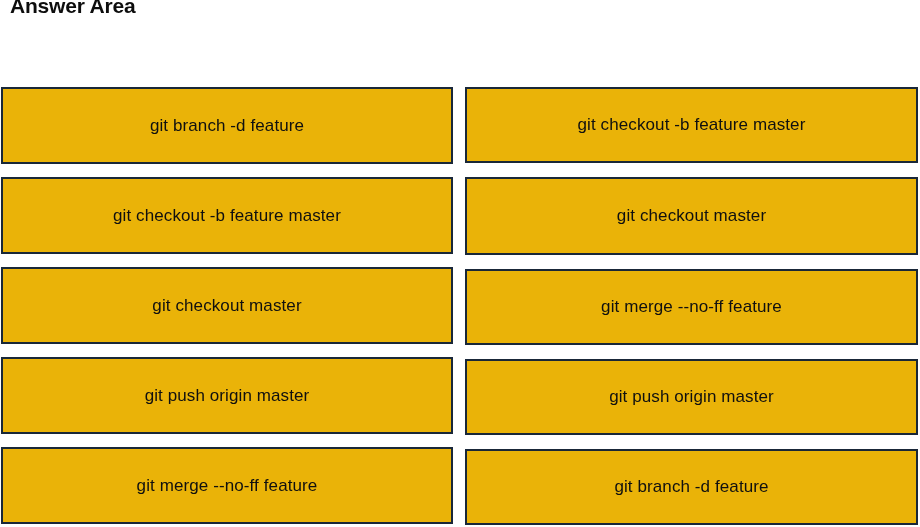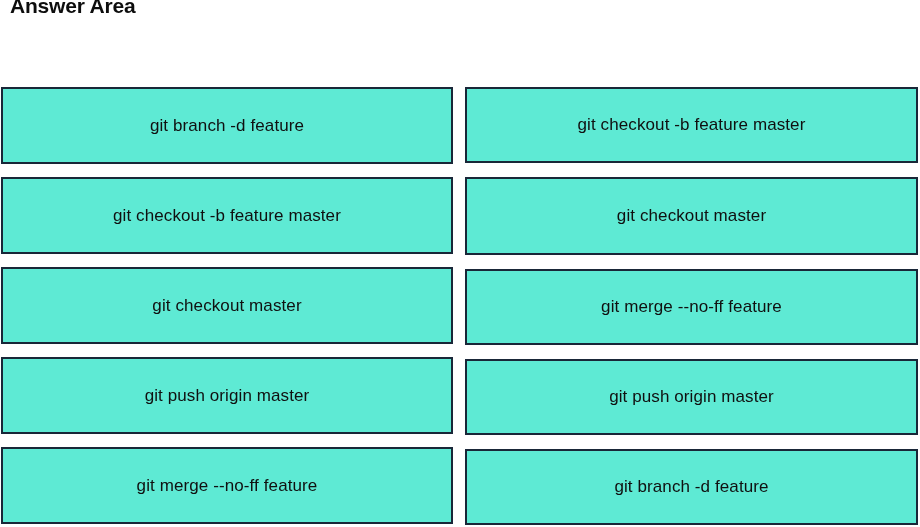--- a/index.html
+++ b/index.html
@@ -44,21 +44,21 @@
   #column-left  { left: 1px;   width: 452px; }
   #column-right { left: 465px; width: 453px; }
   #column-right .tile-row { margin-bottom: 14px; }
   #column-right .tile-row:first-child { margin-top: 0; }
 
   .tile-row {
     box-sizing: border-box;
     width: 100%;
     height: 77px;
     margin-bottom: 13px;
-    background: #5eead4;
+    background: #eab308;
     border: 2px solid #192738;
     display: flex;
     align-items: center;
     justify-content: center;
     cursor: move;
   }
   #column-right .tile-row { height: 76px; }
   #column-right .tile-row:nth-child(2) { height: 78px; }
 
   .tile-label {

